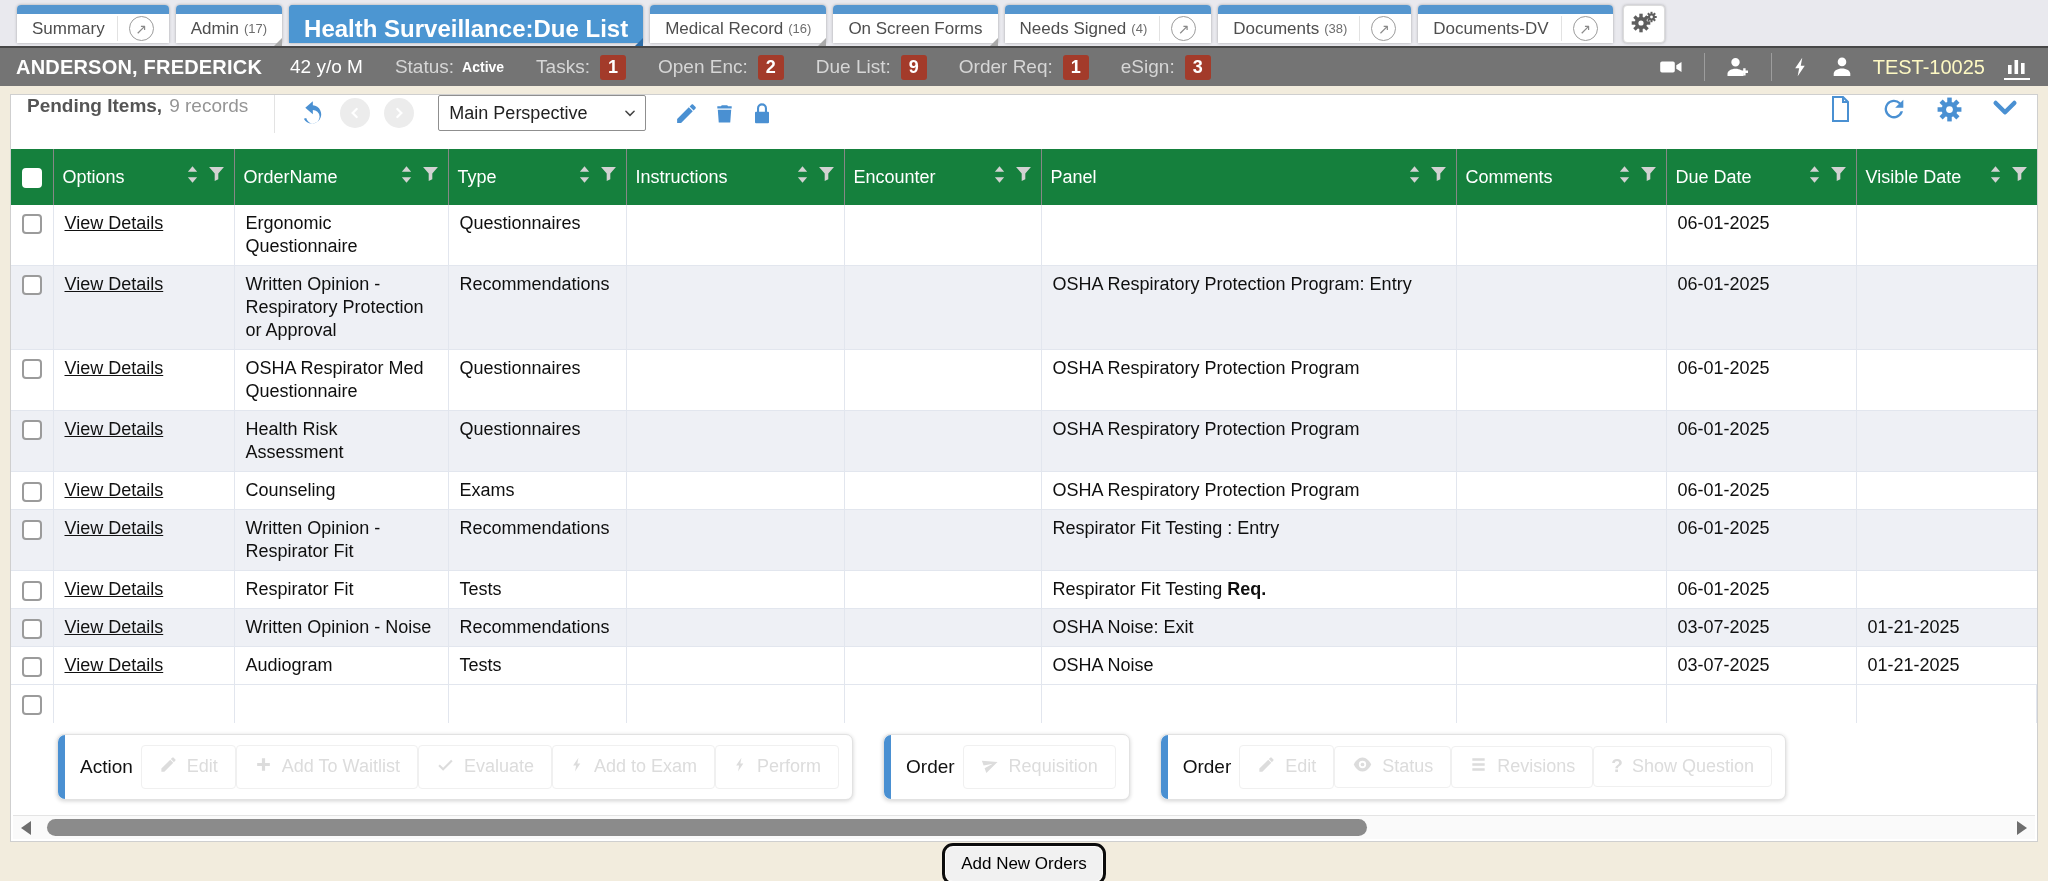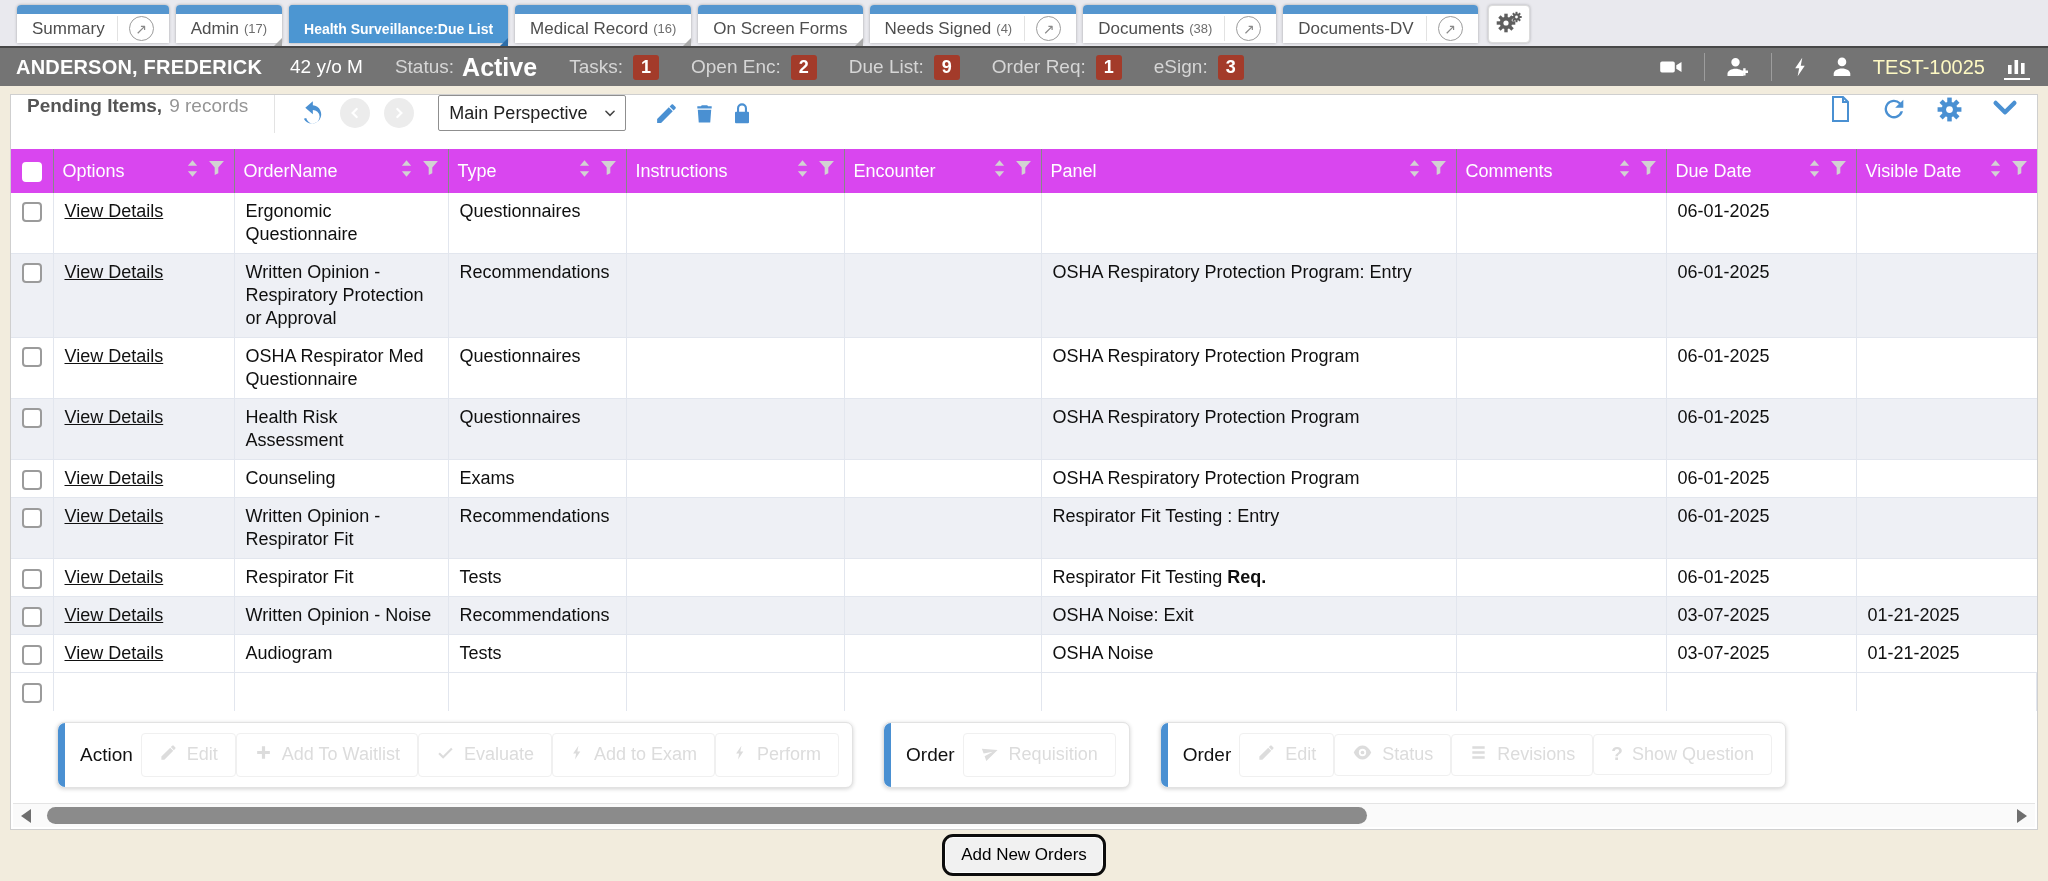--- a/index.html
+++ b/index.html
@@ -6,66 +6,66 @@
   html,body { width:2048px; height:881px; overflow:hidden; }
   body { font-family:"Liberation Sans","DejaVu Sans",sans-serif; background:#f2ecdd; }
   .page { display:flex; flex-direction:column; height:881px; }
 
   
   .tabbar { height:46px; background:#e9e9ee; display:flex; align-items:flex-end; padding:0 0 0 10px; flex:0 0 auto; }
   .tab { position:relative; display:inline-flex; align-items:center; background:#fff; color:#4e4e4e;
          font-size:17px; border-radius:4px 4px 0 0; margin:5px 0 3px 7px; height:38px; padding:9px 15px 0 15px;
          box-shadow:0 0 3px rgba(0,0,0,.3); cursor:pointer; white-space:nowrap; }
   .tab::before { content:''; position:absolute; top:0; left:0; right:0; height:9px; background:#5596cf; border-radius:4px 4px 0 0; }
-  .tab.active { background:#4c96d2; color:#fff; font-weight:bold; font-size:14px; }
+  .tab.active { background:#4c96d2; color:#fff; font-weight:bold; font-size:24px; }
   .tab.active::before { background:#4c96d2; }
   .tab.fold::after { content:''; position:absolute; right:0; bottom:-3px; border-left:8px solid transparent; border-bottom:8px solid #a9a9a9; }
   .tab.active.fold::after { border-bottom-color:#2d6da8; }
   .tab-count { font-size:13px; margin-left:5px; color:#6d6d6d; }
   .tab-ext { display:inline-flex; align-items:center; margin-left:12px; padding-left:11px; border-left:1px solid #e2e2e2; }
   .tab-ext .circ { width:25px; height:25px; border:1.5px solid #9c9c9c; border-radius:50%; display:flex; align-items:center;
                    justify-content:center; color:#8a8a8a; font-size:14px; line-height:1; }
   .tab-gear-btn { width:42px; height:38px; margin:5px 0 3px 10px; background:#fff; border:1px solid #dcdcdc; border-radius:4px;
                   box-shadow:0 0 3px rgba(0,0,0,.25); display:flex; align-items:center; justify-content:center; cursor:pointer; }
 
   
   .patientbar { height:40px; background:#747474; border-top:2px solid #474747; display:flex; align-items:center;
                 padding:0 18px 0 16px; color:#fff; flex:0 0 auto; }
   .p-name { font-weight:bold; font-size:20px; letter-spacing:.2px; }
   .p-age { font-size:19px; margin-left:28px; }
   .p-label { color:#d6d6d6; font-size:19px; margin-left:32px; }
-  .p-value { font-size:25px; font-weight:600; margin-left:8px; }
+  .p-value { font-size:14px; font-weight:600; margin-left:8px; }
   .p-badge { background:#a33b2a; border-radius:3px; padding:2px 8px; font-weight:bold; font-size:18px; margin-left:10px; color:#fff; }
   .p-right { margin-left:auto; display:flex; align-items:center; gap:19px; }
   .p-divider { width:1px; height:28px; background:#9d9d9d; }
   .p-icon { display:flex; align-items:center; cursor:pointer; }
   .p-userid { font-size:20px; color:#fef9c3; }
   .chart-underline { border-bottom:2px solid #fff; padding-bottom:1px; }
 
   
   .panel { margin:8px 10px 0 10px; background:#fff; border:1px solid #cfcfcf; flex:0 0 auto; overflow:hidden; }
 
   
   .toolbar { display:flex; align-items:flex-start; height:54px; padding:0 18px 0 16px; background:#fff; }
   .t-title { font-weight:bold; color:#555; font-size:19px; }
   .t-records { color:#959595; font-size:19px; margin-left:7px; }
   .t-sep { width:1px; height:38px; background:#e3e3e3; margin:0 24px 0 26px; }
   .icon-btn { display:flex; align-items:center; justify-content:center; cursor:pointer; background:none; border:none; }
   .circle-btn { width:30px; height:30px; border-radius:50%; background:#ececec; display:flex; align-items:center; justify-content:center; border:none; }
   .t-group { display:flex; align-items:center; gap:14px; }
   .sel-wrap { position:relative; margin:0 14px 0 10px; }
-  .sel-wrap select { appearance:none; -webkit-appearance:none; border:1px solid #8f8f8f; border-radius:2px; height:36px; width:188px;
+  .sel-wrap select { appearance:none; -webkit-appearance:none; border:1px solid #8f8f8f; border-radius:2px; height:36px; width:208px;
                      font-size:18px; padding:0 30px 0 10px; color:#222; background:#fff; font-family:inherit; }
   .sel-wrap .sel-chev { position:absolute; right:9px; top:11px; pointer-events:none; }
   .t-right { margin-left:auto; display:flex; align-items:center; gap:28px; }
 
   
   table { width:100%; border-collapse:collapse; table-layout:fixed; }
-  thead th { background:#d946ef; color:#fff; font-size:18px; font-weight:normal; text-align:left;
-             padding:4px 9px; height:44px; border-right:1px solid #878787; }
+  thead th { background:#15803d; color:#fff; font-size:18px; font-weight:normal; text-align:left;
+             padding:16px 9px; height:44px; border-right:1px solid #878787; }
   thead th:last-child { border-right:none; }
   .th-inner { display:flex; align-items:center; justify-content:space-between; gap:6px; }
   .th-icons { display:flex; align-items:center; gap:9px; flex:0 0 auto; }
   tbody td { border-right:1px solid #e2e6ee; border-bottom:1px solid #e2e6ee; padding:7px 11px; font-size:18px;
              color:#0f0f0f; vertical-align:top; line-height:1.28; background:transparent; }
   tbody td:last-child { border-right:none; }
   tbody tr.alt { background:#eef0f5; }
   tbody tr.emptyrow td { border-bottom:none; border-right:1px solid #e2e6ee; height:38px; }
   .cell-check { text-align:center; }
   input[type="checkbox"] { appearance:none; -webkit-appearance:none; width:20px; height:20px; border:2px solid #9b9b9b;

